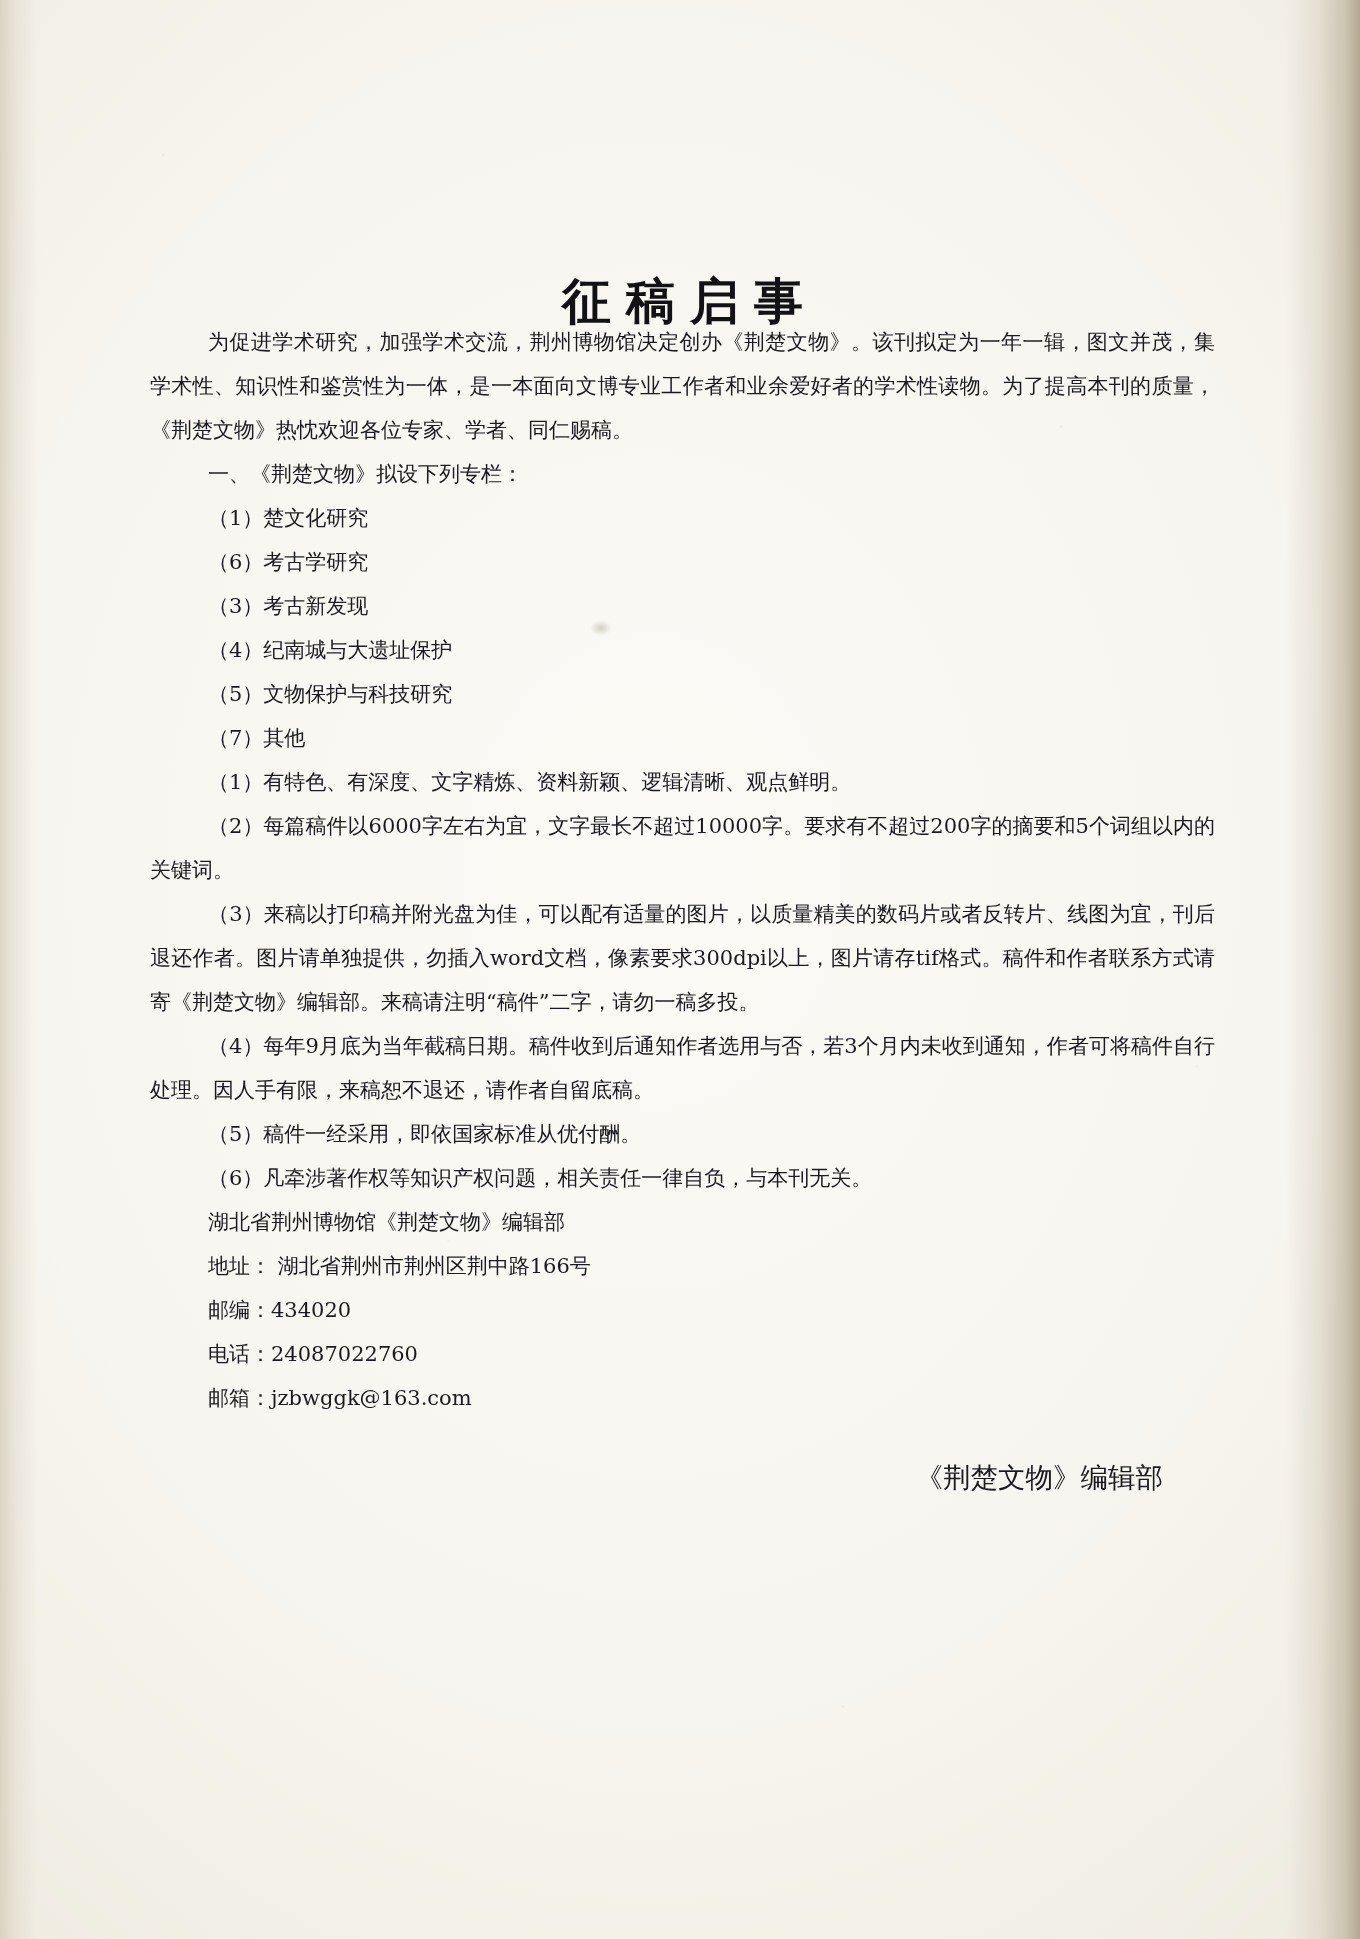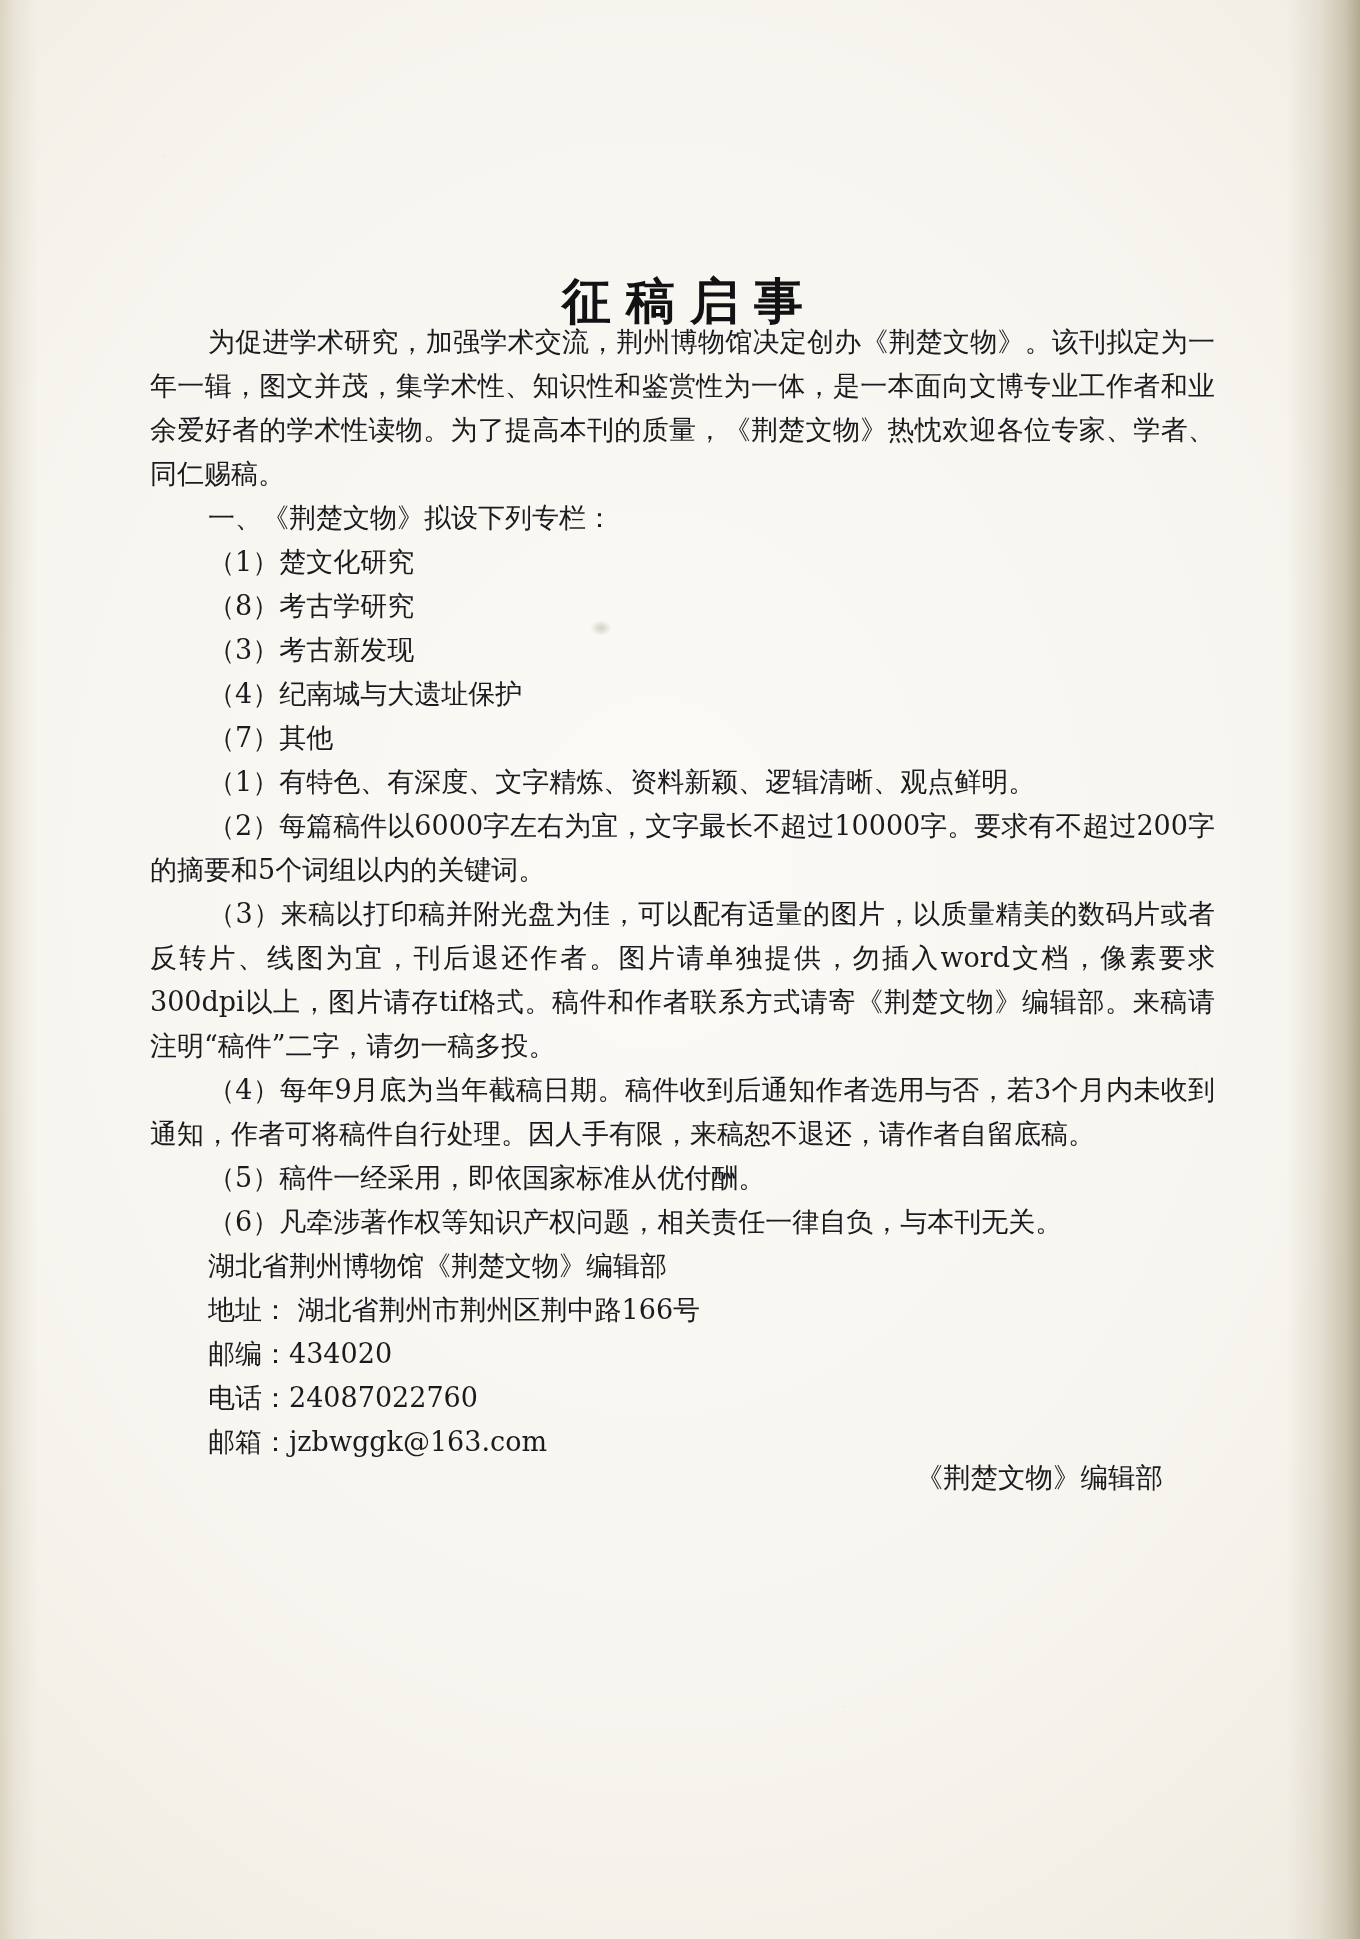--- a/index.html
+++ b/index.html
@@ -72,21 +72,21 @@
     text-indent: 15px;
     color: #121114;
     font-family: "DejaVu Serif", "Liberation Serif", serif;
   }
 
   #body-text {
     position: absolute;
     top: 320px;
     left: 0;
     width: 1065px;
-    font-size: 27px;
+    font-size: 21px;
     line-height: 44px;
     color: #1b1a1e;
     text-align: justify;
   }
 
   p {
     margin: 0;
   }
   .para-indent {
     text-indent: 58px;
@@ -130,23 +130,24 @@
   <div id="content">
 
     <h1 id="doc-title">征稿启事</h1>
 
     <div id="body-text">
 
       <p class="para-indent">为促进学术研究，加强学术交流，荆州博物馆决定创办《荆楚文物》。该刊拟定为一年一辑，图文并茂，集学术性、知识性和鉴赏性为一体，是一本面向文博专业工作者和业余爱好者的学术性读物。为了提高本刊的质量，《荆楚文物》热忱欢迎各位专家、学者、同仁赐稿。</p>
 
       <p class="lvl1">一、《荆楚文物》拟设下列专栏：</p>
       <p class="lvl1">（1）楚文化研究</p>
-      <p class="lvl1">（8）考古学研究</p>
+      <p class="lvl1">（6）考古学研究</p>
       <p class="lvl1">（3）考古新发现</p>
       <p class="lvl1">（4）纪南城与大遗址保护</p>
+      <p class="lvl1">（5）文物保护与科技研究</p>
       <p class="lvl1">（7）其他</p>
 
       <p class="lvl1">（1）有特色、有深度、文字精炼、资料新颖、逻辑清晰、观点鲜明。</p>
       <p class="lvl1">（2）每篇稿件以6000字左右为宜，文字最长不超过10000字。要求有不超过200字的摘要和5个词组以内的关键词。</p>
       <p class="lvl1">（3）来稿以打印稿并附光盘为佳，可以配有适量的图片，以质量精美的数码片或者反转片、线图为宜，刊后退还作者。图片请单独提供，勿插入word文档，像素要求300dpi以上，图片请存tif格式。稿件和作者联系方式请寄《荆楚文物》编辑部。来稿请注明“稿件”二字，请勿一稿多投。</p>
       <p class="lvl1">（4）每年9月底为当年截稿日期。稿件收到后通知作者选用与否，若3个月内未收到通知，作者可将稿件自行处理。因人手有限，来稿恕不退还，请作者自留底稿。</p>
       <p class="lvl1">（5）稿件一经采用，即依国家标准从优付酬。</p>
       <p class="lvl1">（6）凡牵涉著作权等知识产权问题，相关责任一律自负，与本刊无关。</p>
 
       <p class="addr-line">湖北省荆州博物馆《荆楚文物》编辑部</p>

